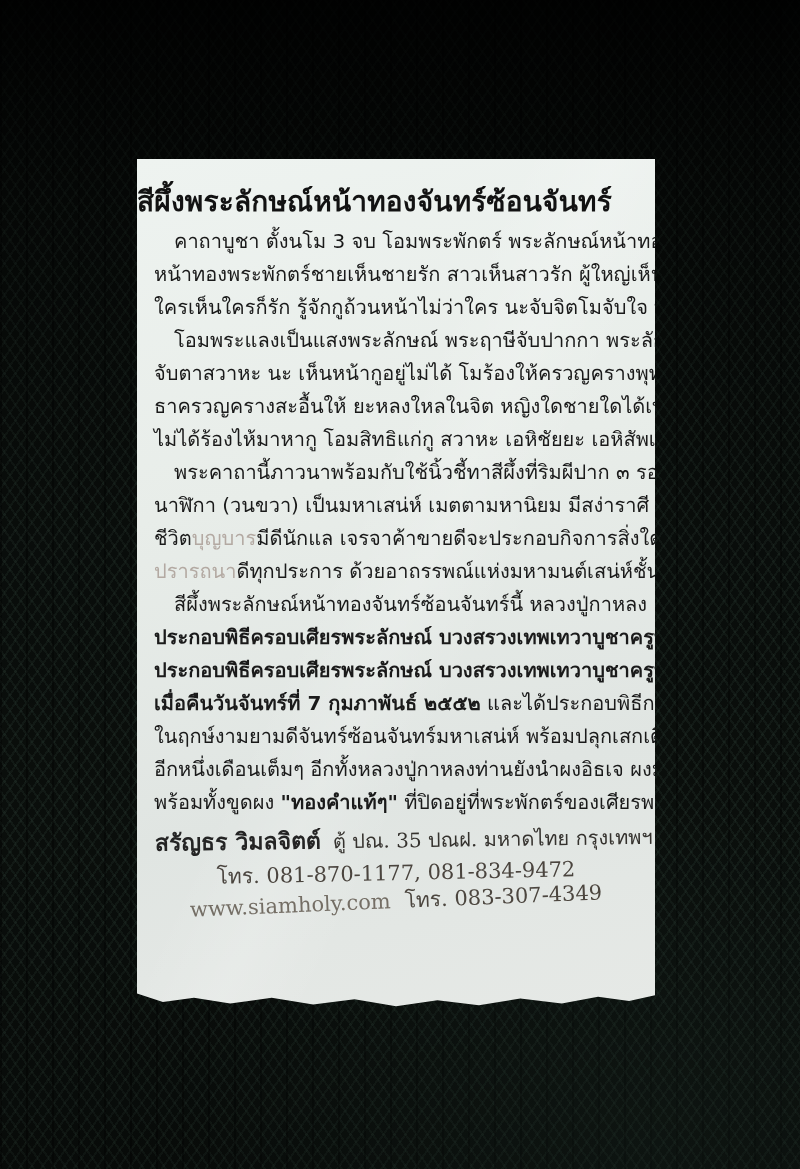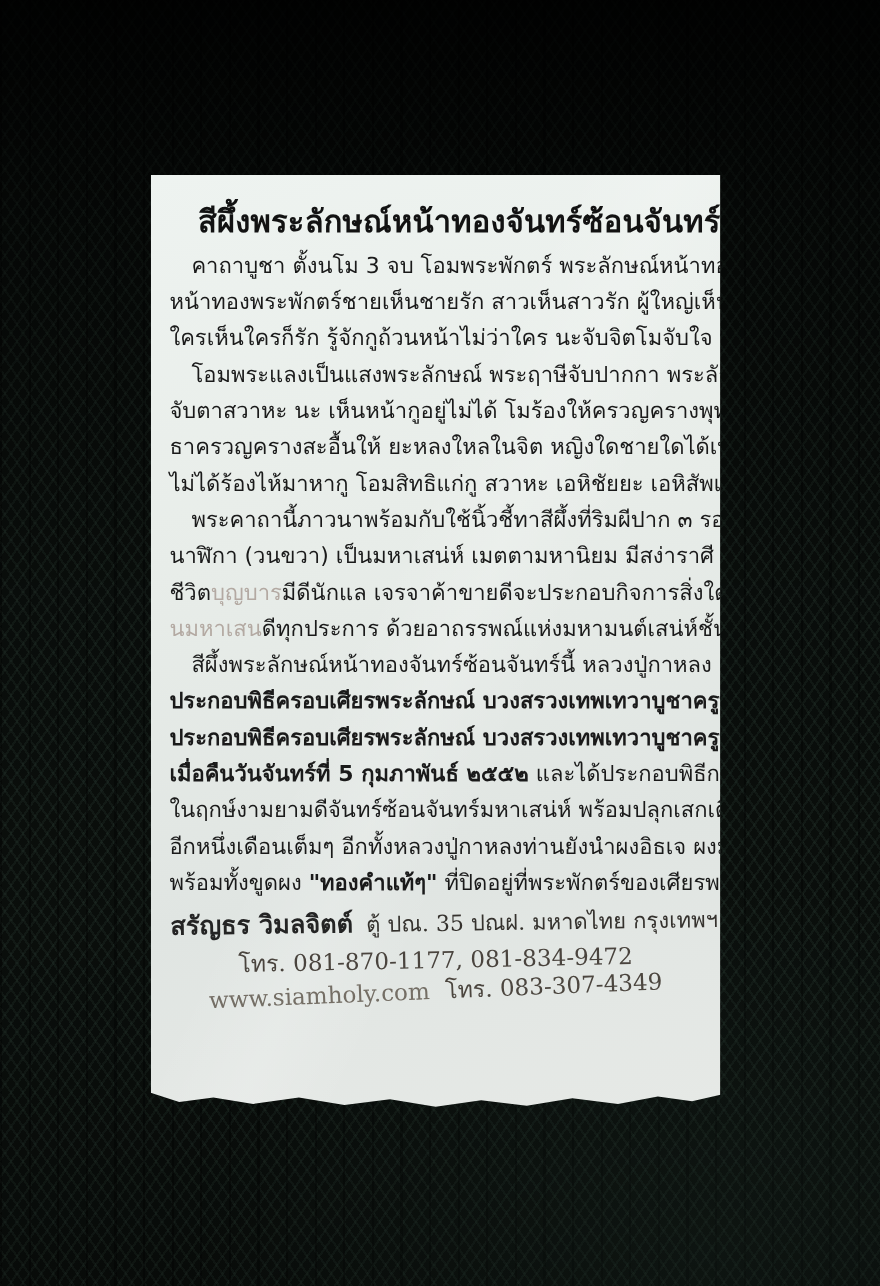--- a/index.html
+++ b/index.html
@@ -22,21 +22,21 @@
     position:absolute;left:137px;top:159px;width:518px;height:848px;
     background:
       linear-gradient(115deg, transparent 42%, rgba(255,255,255,0.16) 52%, transparent 62%),
       linear-gradient(168deg,#eef3f0 0%, #e8ede9 38%, #e0e5e2 72%, #e6e9e6 100%);
     clip-path: polygon(0 0, 100% 0, 100% 98.6%, 95% 99.3%, 89% 98.8%, 82% 99.6%, 74% 99.0%, 66% 99.8%, 58% 99.2%, 50% 99.9%, 42% 99.1%, 34% 99.7%, 26% 98.9%, 18% 99.6%, 11% 98.9%, 5% 99.4%, 0 98.4%);
     filter: drop-shadow(0 6px 10px rgba(0,0,0,0.65));
     overflow:hidden;
     color:#1a1a1a;
   }
   .title{
-    padding-top:20px;height:46px;text-align:right;
+    padding-top:20px;height:46px;text-align:left;
     font-size:28px;font-weight:bold;color:#121212;
     letter-spacing:0.2px;white-space:nowrap;
   }
   .line{
     padding:0 12px 0 17px;height:33px;line-height:33px;
     font-size:20px;white-space:nowrap;
   }
   .indent{text-indent:20px;}
   .b{font-weight:bold;}
   .faded{color:#b3a9a2;}
@@ -73,26 +73,26 @@
     <div class="line">ใครเห็นใครก็รัก รู้จักกูถ้วนหน้าไม่ว่าใคร นะจับจิตโมจับใจ พุทโยงใย ธาหลงใหล</div>
 
     <div class="line indent">โอมพระแลงเป็นแสงพระลักษณ์ พระฤาษีจับปากกา พระลักษณ์จับหน้า</div>
     <div class="line">จับตาสวาหะ นะ เห็นหน้ากูอยู่ไม่ได้ โมร้องให้ครวญครางพุทกอดไว้มิใคร่จะวาง</div>
     <div class="line">ธาครวญครางสะอื้นให้ ยะหลงใหลในจิต หญิงใดชายใดได้เพ่งพิศเห็นหน้ากูก็อยู่</div>
     <div class="line">ไม่ได้ร้องไห้มาหากู โอมสิทธิแก่กู สวาหะ เอหิชัยยะ เอหิสัพเพชนา พหูชนาเอหิ.</div>
 
     <div class="line indent">พระคาถานี้ภาวนาพร้อมกับใช้นิ้วชี้ทาสีผึ้งที่ริมผีปาก ๓ รอบ โดยวนตามเข็ม</div>
     <div class="line">นาฬิกา (วนขวา) เป็นมหาเสน่ห์ เมตตามหานิยม มีสง่าราศี เสริมวาสนา ชะตา</div>
     <div class="line"><span>ชีวิต</span><span class="faded">บุญบาร</span><span>มีดีนักแล เจรจาค้าขายดีจะประกอบกิจการสิ่งใดก็สำเร็จสมความ</span></div>
-    <div class="line"><span class="faded">นมหาเสน</span><span>ดีทุกประการ ด้วยอาถรรพณ์แห่งมหามนต์เสน่ห์ชั้นสูง จะเดินทางไป</span></div>
+    <div class="line"><span class="faded">ปรารถนา</span><span>ดีทุกประการ ด้วยอาถรรพณ์แห่งมหามนต์เสน่ห์ชั้นสูง จะเดินทางไป</span></div>
 
     <div class="line indent">สีผึ้งพระลักษณ์หน้าทองจันทร์ซ้อนจันทร์นี้ หลวงปู่กาหลง เขี้ยวแก้ว ได้</div>
     <div class="line b">ประกอบพิธีครอบเศียรพระลักษณ์ บวงสรวงเทพเทวาบูชาครูบาอาจารย์ได้</div>
     <div class="line b">ประกอบพิธีครอบเศียรพระลักษณ์ บวงสรวงเทพเทวาบูชาครูบาอาจารย์</div>
-    <div class="line"><span class="b">เมื่อคืนวันจันทร์ที่ 5 กุมภาพันธ์ ๒๕๕๒</span><span> และได้ประกอบพิธีกรรมหุงสีผึ้ง</span></div>
+    <div class="line"><span class="b">เมื่อคืนวันจันทร์ที่ 7 กุมภาพันธ์ ๒๕๕๒</span><span> และได้ประกอบพิธีกรรมหุงสีผึ้ง</span></div>
     <div class="line">ในฤกษ์งามยามดีจันทร์ซ้อนจันทร์มหาเสน่ห์ พร้อมปลุกเสกเดียวด้วยตัวท่านเอง</div>
     <div class="line">อีกหนึ่งเดือนเต็มๆ อีกทั้งหลวงปู่กาหลงท่านยังนำผงอิธเจ ผงมหาราชเก่า</div>
     <div class="line"><span>พร้อมทั้งขูดผง </span><span class="b">"ทองคำแท้ๆ"</span><span> ที่ปิดอยู่ที่พระพักตร์ของเศียรพระลักษณ์</span></div>
 
     <div class="footer">
       <div class="footer-line1">
         <span class="footer-name">สรัญธร วิมลจิตต์</span><span class="footer-address">ตู้ ปณ. 35 ปณฝ. มหาดไทย กรุงเทพฯ 10206</span>
       </div>
       <div class="footer-line2">โทร. 081-870-1177, 081-834-9472</div>
       <div class="footer-line3">

